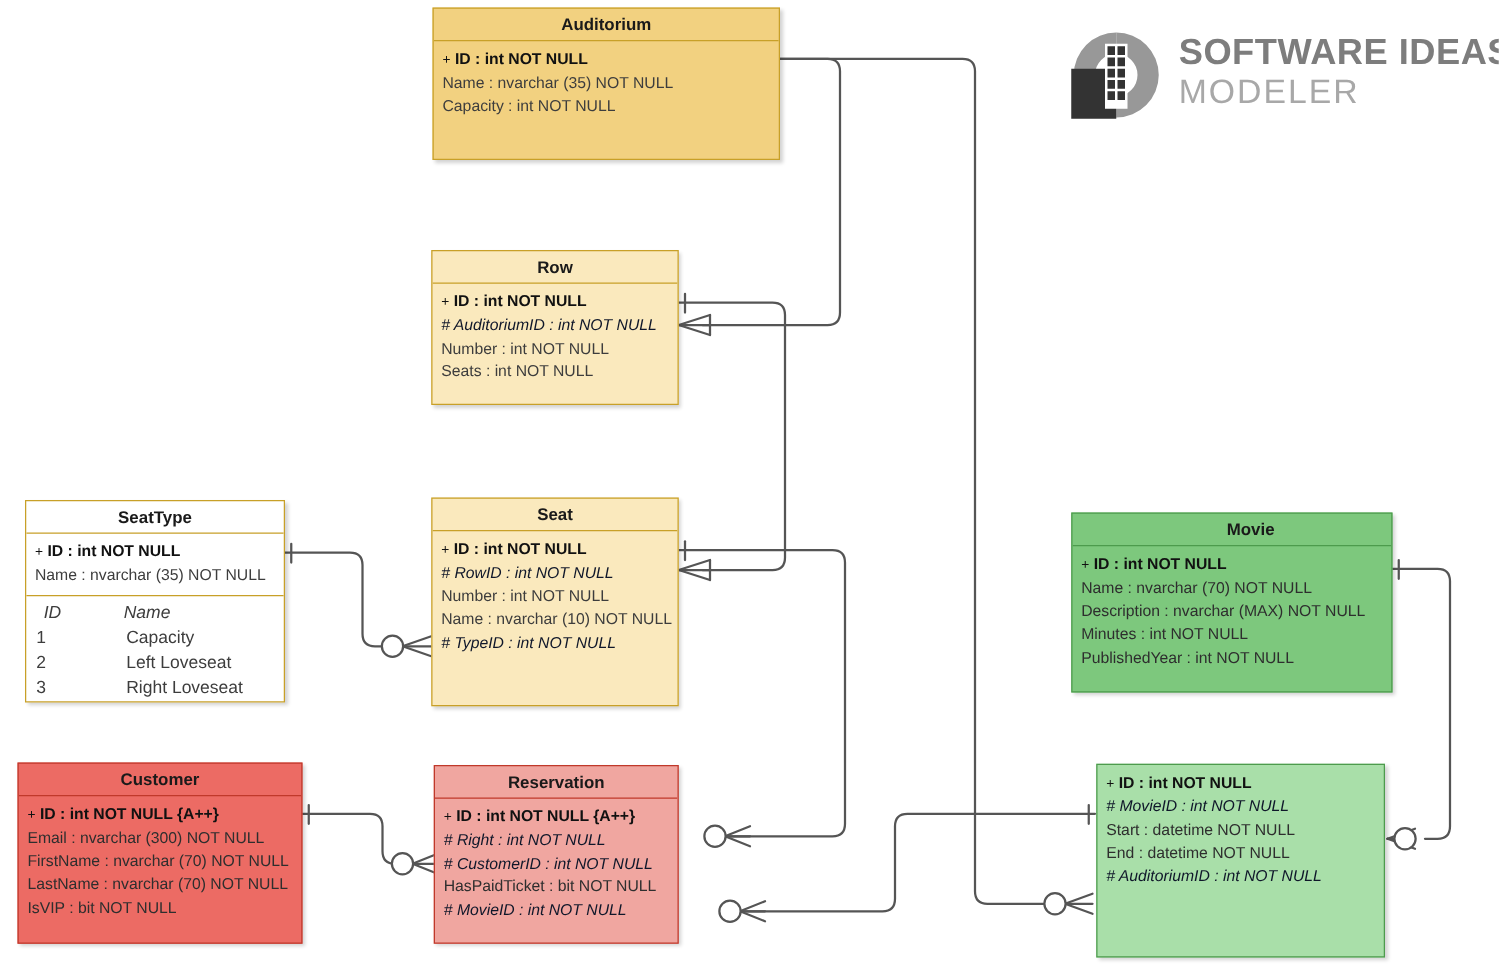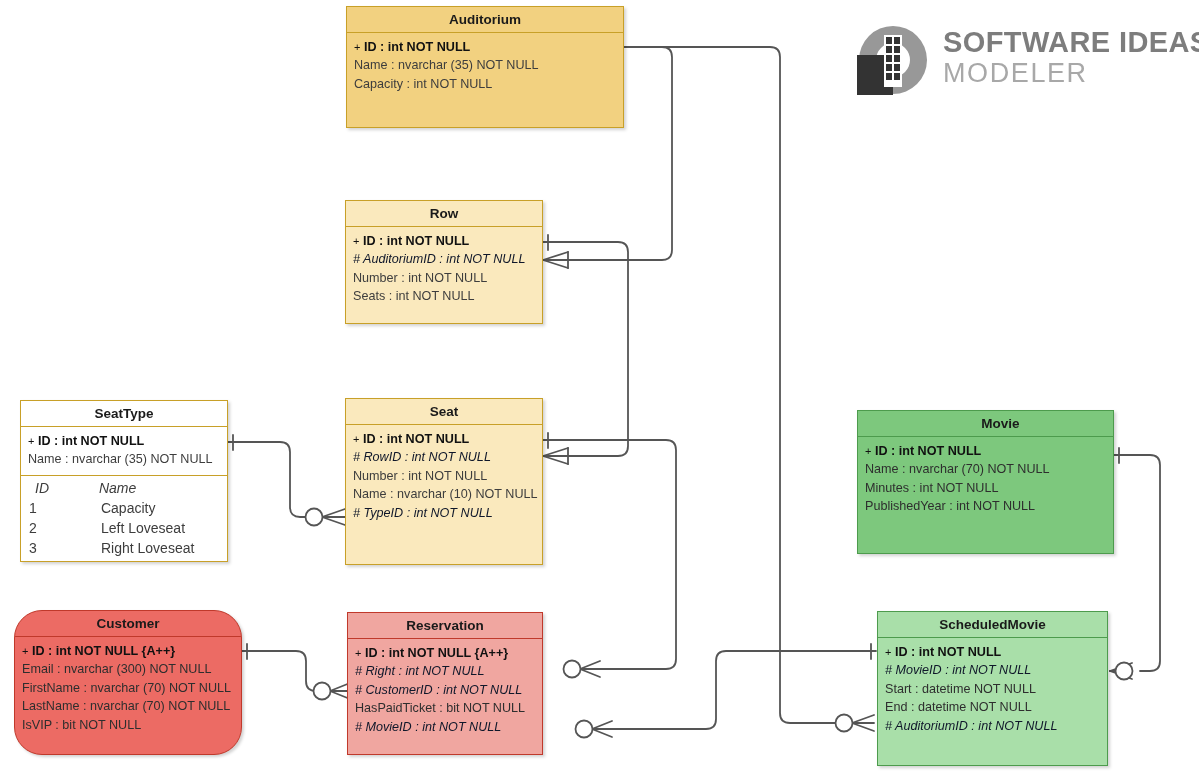--- a/index.html
+++ b/index.html
@@ -66,21 +66,21 @@
     color: #0f172a;
   }
 
   
   .e-amber      { background: #f2d180; border-color: #c8a028; }
   .e-amber .ent-title { border-bottom-color: #c8a028; }
   .e-amber-lt   { background: #fae9bd; border-color: #c8a028; }
   .e-amber-lt .ent-title { border-bottom-color: #c8a028; }
   .e-white      { background: #ffffff; border-color: #c8a028; }
   .e-white .ent-title { border-bottom-color: #c8a028; }
-  .e-red        { background: #ec6b64; border-color: #c0392b; border-radius: 28px; }
+  .e-red        { background: #ec6b64; border-color: #c0392b; }
   .e-red .ent-title { border-bottom-color: #c0392b; }
   .e-red-lt     { background: #f0a6a0; border-color: #c0392b; }
   .e-red-lt .ent-title { border-bottom-color: #c0392b; }
   .e-green      { background: #7dc87d; border-color: #4d9b4d; }
   .e-green .ent-title { border-bottom-color: #4d9b4d; padding-left: 34px; }
   .e-green-lt   { background: #a9dfa9; border-color: #4d9b4d; }
   .e-green-lt .ent-title { border-bottom-color: #4d9b4d; }
 
   .e-red .attr, .e-red-lt .attr,
   .e-green .attr, .e-green-lt .attr { color: #2e2e2e; }
@@ -320,26 +320,26 @@
           <div class="attr fk"><span class="vis">#</span> <span>CustomerID : int NOT NULL</span></div>
           <div class="attr "><span>HasPaidTicket : bit NOT NULL</span></div>
           <div class="attr fk"><span class="vis">#</span> <span>MovieID : int NOT NULL</span></div>
         </div>
       </div>
       <div class="entity e-green" style="left: 857px; top: 410px; width: 257px; height: 144px;">
         <div class="ent-title">Movie</div>
         <div class="ent-attrs">
           <div class="attr pk"><span class="vis">+</span> <span>ID : int NOT NULL</span></div>
           <div class="attr "><span>Name : nvarchar (70)  NOT NULL</span></div>
+          <div class="attr "><span>Description : nvarchar (MAX)  NOT NULL</span></div>
           <div class="attr "><span>Minutes : int NOT NULL</span></div>
           <div class="attr "><span>PublishedYear : int NOT NULL</span></div>
         </div>
       </div>
       <div class="entity e-green-lt" style="left: 877px; top: 611px; width: 231px; height: 155px;">
-        <div class="ent-title">ScheduledMovie</div>
         <div class="ent-attrs">
           <div class="attr pk"><span class="vis">+</span> <span>ID : int NOT NULL</span></div>
           <div class="attr fk"><span class="vis">#</span> <span>MovieID : int NOT NULL</span></div>
           <div class="attr "><span>Start : datetime NOT NULL</span></div>
           <div class="attr "><span>End : datetime NOT NULL</span></div>
           <div class="attr fk"><span class="vis">#</span> <span>AuditoriumID : int NOT NULL</span></div>
         </div>
       </div>
     </div>
 

